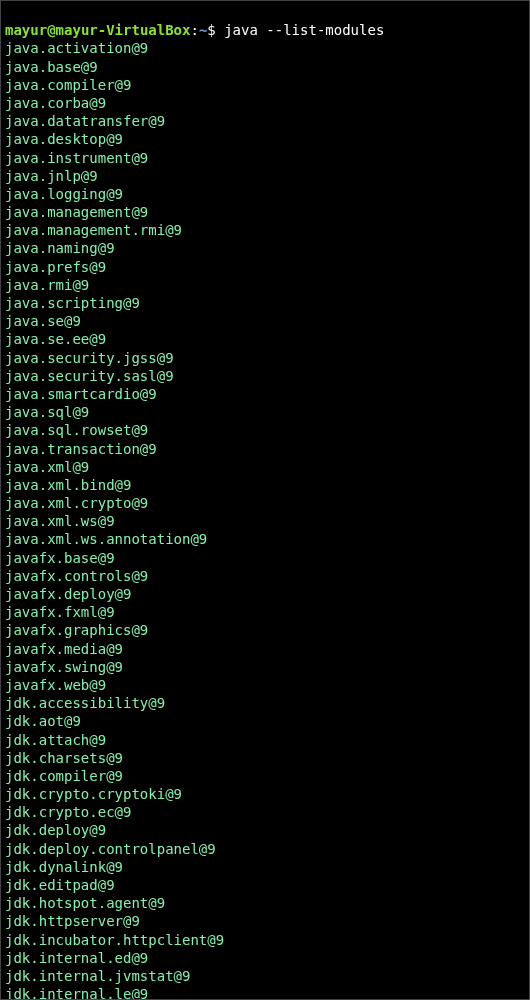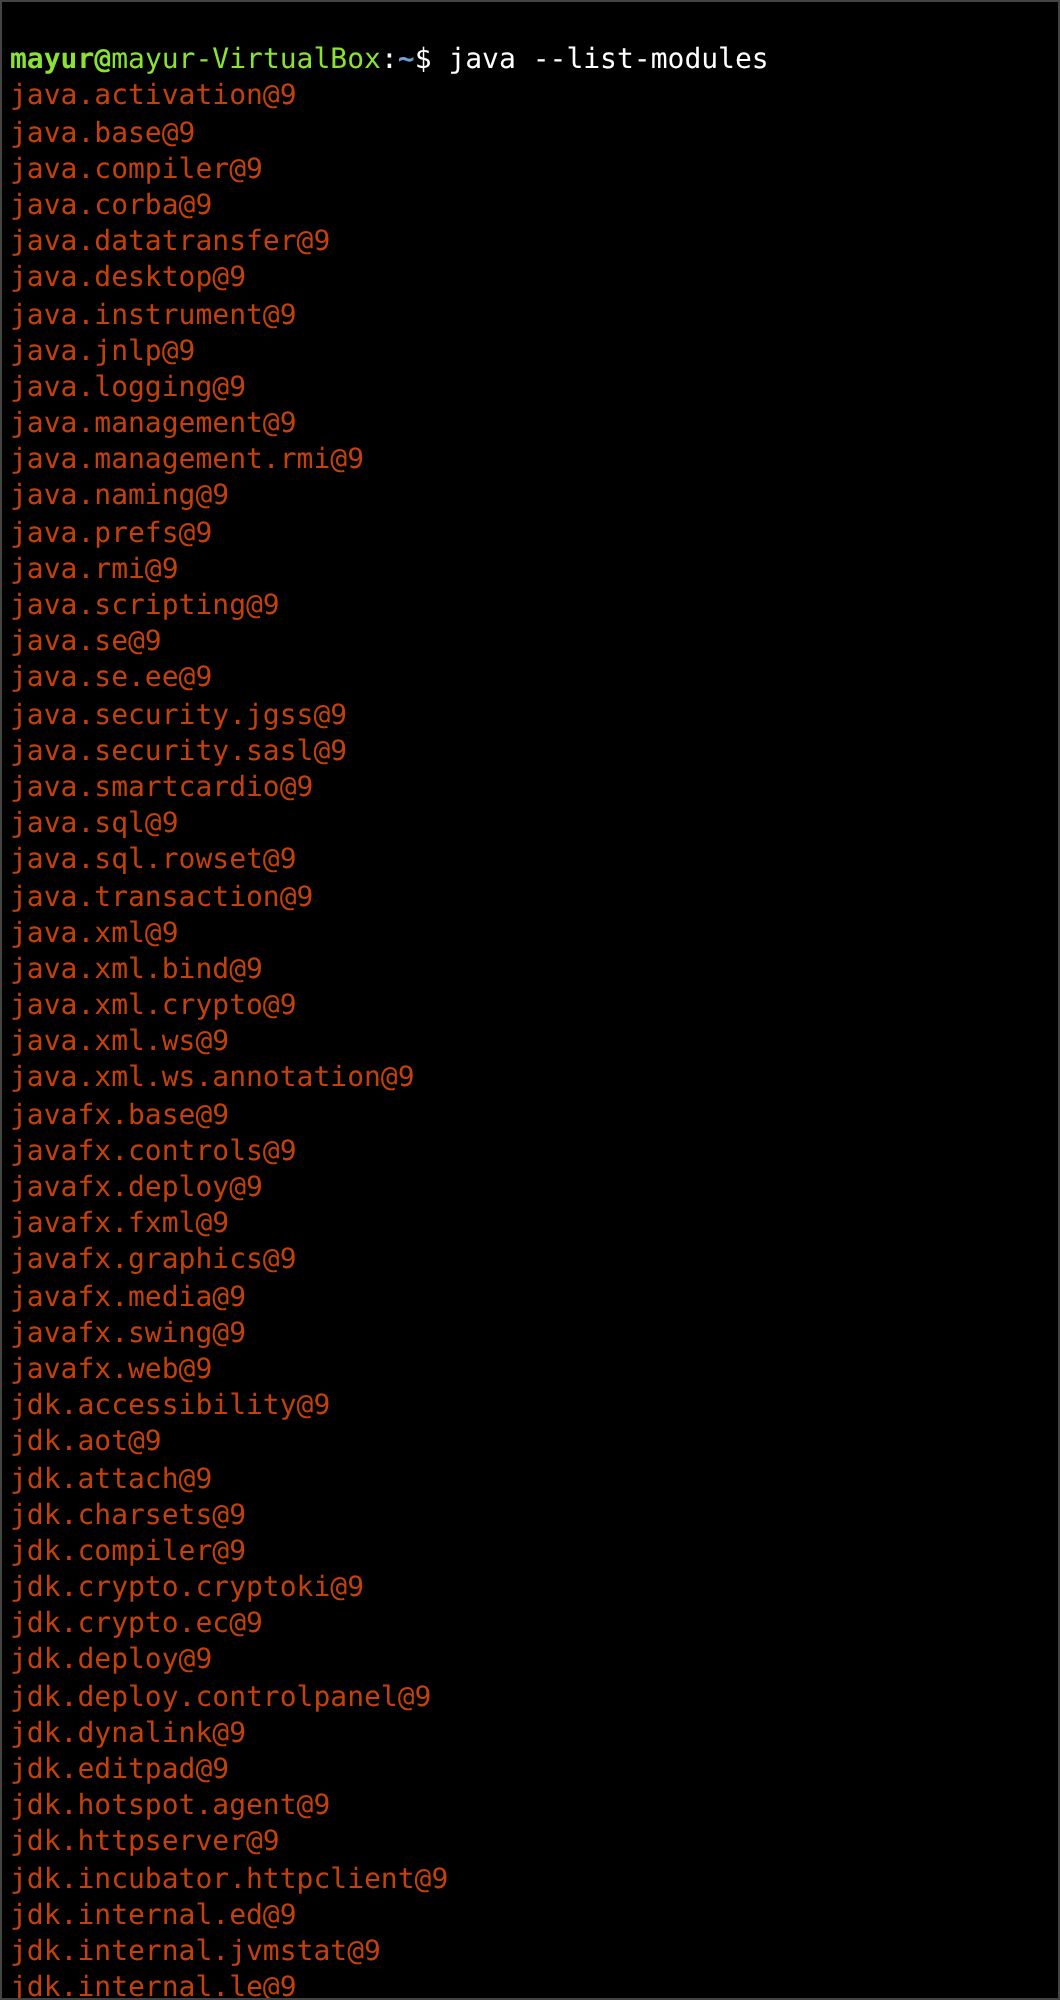--- a/index.html
+++ b/index.html
@@ -25,38 +25,38 @@
     .prompt-user {
       color: #8ae234;
       font-weight: bold;
     }
     .prompt-at {
       color: #8ae234;
       font-weight: bold;
     }
     .prompt-host {
       color: #8ae234;
-      font-weight: normal;
+      font-weight: bold;
     }
     .prompt-colon {
       color: #ffffff;
     }
     .prompt-path {
       color: #729fcf;
       font-weight: bold;
     }
     .prompt-dollar {
       color: #ffffff;
     }
     .command {
       color: #ffffff;
       text-align: center;
     }
     .output-line {
-      color: #c2410c;
+      color: #86efac;
       display: block;
     }
   </style>
 </head>
 <body>
 
 <div class="terminal">
 <span><span class="prompt-user">mayur</span><span class="prompt-at">@</span><span class="prompt-host">mayur-VirtualBox</span><span class="prompt-colon">:</span><span class="prompt-path">~</span><span class="prompt-dollar">$ </span><span class="command">java --list-modules</span></span>
 <div id="module-output"><span class="output-line">java.activation@9</span><span class="output-line">java.base@9</span><span class="output-line">java.compiler@9</span><span class="output-line">java.corba@9</span><span class="output-line">java.datatransfer@9</span><span class="output-line">java.desktop@9</span><span class="output-line">java.instrument@9</span><span class="output-line">java.jnlp@9</span><span class="output-line">java.logging@9</span><span class="output-line">java.management@9</span><span class="output-line">java.management.rmi@9</span><span class="output-line">java.naming@9</span><span class="output-line">java.prefs@9</span><span class="output-line">java.rmi@9</span><span class="output-line">java.scripting@9</span><span class="output-line">java.se@9</span><span class="output-line">java.se.ee@9</span><span class="output-line">java.security.jgss@9</span><span class="output-line">java.security.sasl@9</span><span class="output-line">java.smartcardio@9</span><span class="output-line">java.sql@9</span><span class="output-line">java.sql.rowset@9</span><span class="output-line">java.transaction@9</span><span class="output-line">java.xml@9</span><span class="output-line">java.xml.bind@9</span><span class="output-line">java.xml.crypto@9</span><span class="output-line">java.xml.ws@9</span><span class="output-line">java.xml.ws.annotation@9</span><span class="output-line">javafx.base@9</span><span class="output-line">javafx.controls@9</span><span class="output-line">javafx.deploy@9</span><span class="output-line">javafx.fxml@9</span><span class="output-line">javafx.graphics@9</span><span class="output-line">javafx.media@9</span><span class="output-line">javafx.swing@9</span><span class="output-line">javafx.web@9</span><span class="output-line">jdk.accessibility@9</span><span class="output-line">jdk.aot@9</span><span class="output-line">jdk.attach@9</span><span class="output-line">jdk.charsets@9</span><span class="output-line">jdk.compiler@9</span><span class="output-line">jdk.crypto.cryptoki@9</span><span class="output-line">jdk.crypto.ec@9</span><span class="output-line">jdk.deploy@9</span><span class="output-line">jdk.deploy.controlpanel@9</span><span class="output-line">jdk.dynalink@9</span><span class="output-line">jdk.editpad@9</span><span class="output-line">jdk.hotspot.agent@9</span><span class="output-line">jdk.httpserver@9</span><span class="output-line">jdk.incubator.httpclient@9</span><span class="output-line">jdk.internal.ed@9</span><span class="output-line">jdk.internal.jvmstat@9</span><span class="output-line">jdk.internal.le@9</span></div>
 </div>

